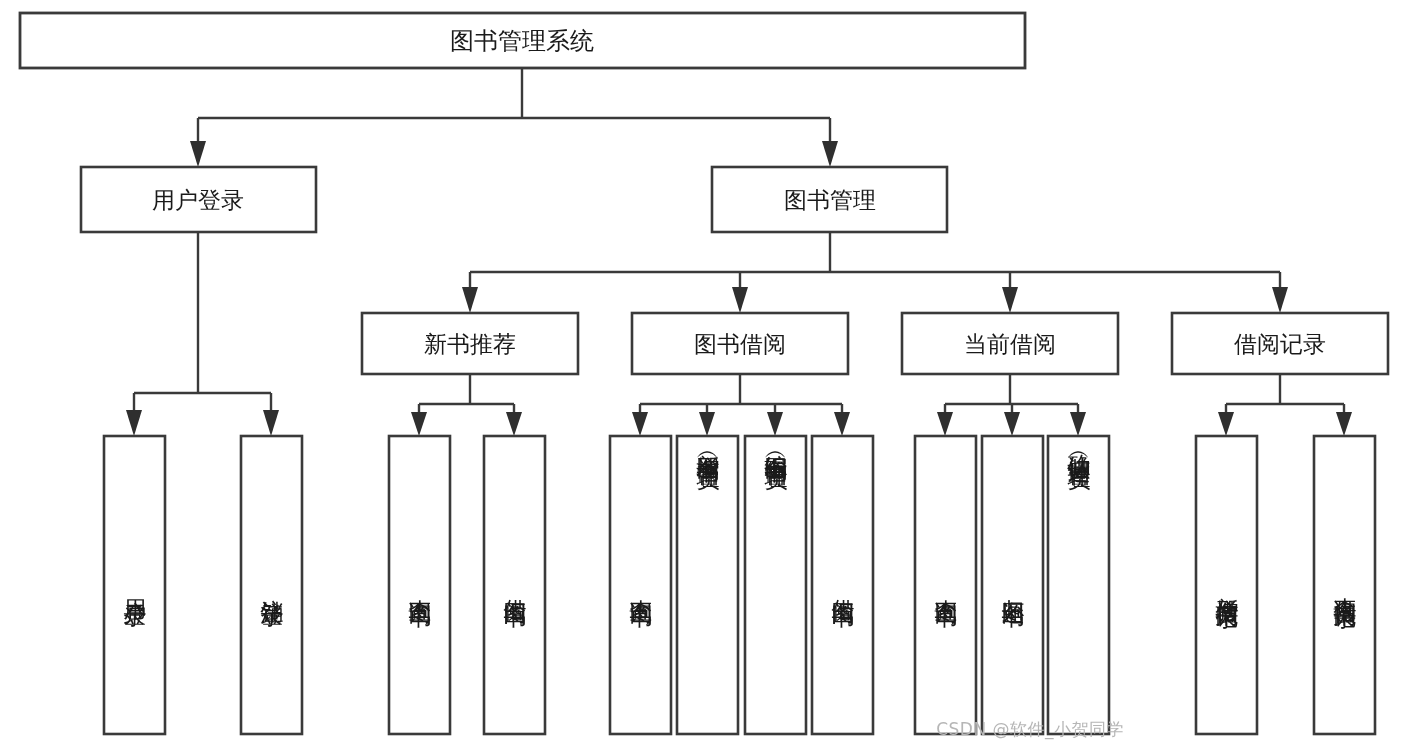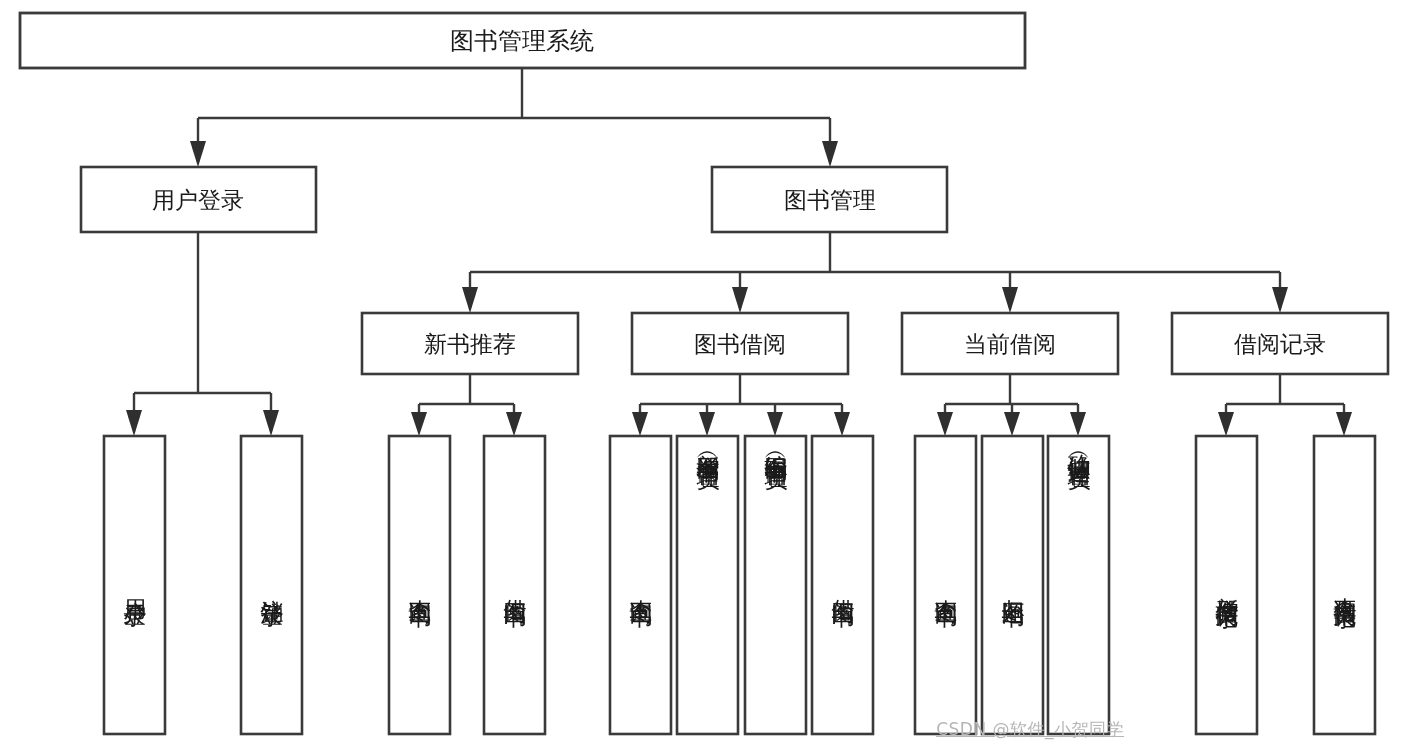--- a/index.html
+++ b/index.html
@@ -79,21 +79,20 @@
   .watermark {
     position: absolute;
     right: 8px;
     bottom: 6px;
     font-family: "DejaVu Sans", "Liberation Sans", sans-serif;
     font-size: 17px;
     color: #b6b6b6;
     letter-spacing: 0.5px;
     white-space: nowrap;
     pointer-events: none;
-    text-decoration: underline;
   }
 </style>
 </head>
 <body>
 
 <div id="diagram-root">
 
   <svg id="flowchart" viewBox="0 0 1405 747" xmlns="http://www.w3.org/2000/svg">
 
     <g>

